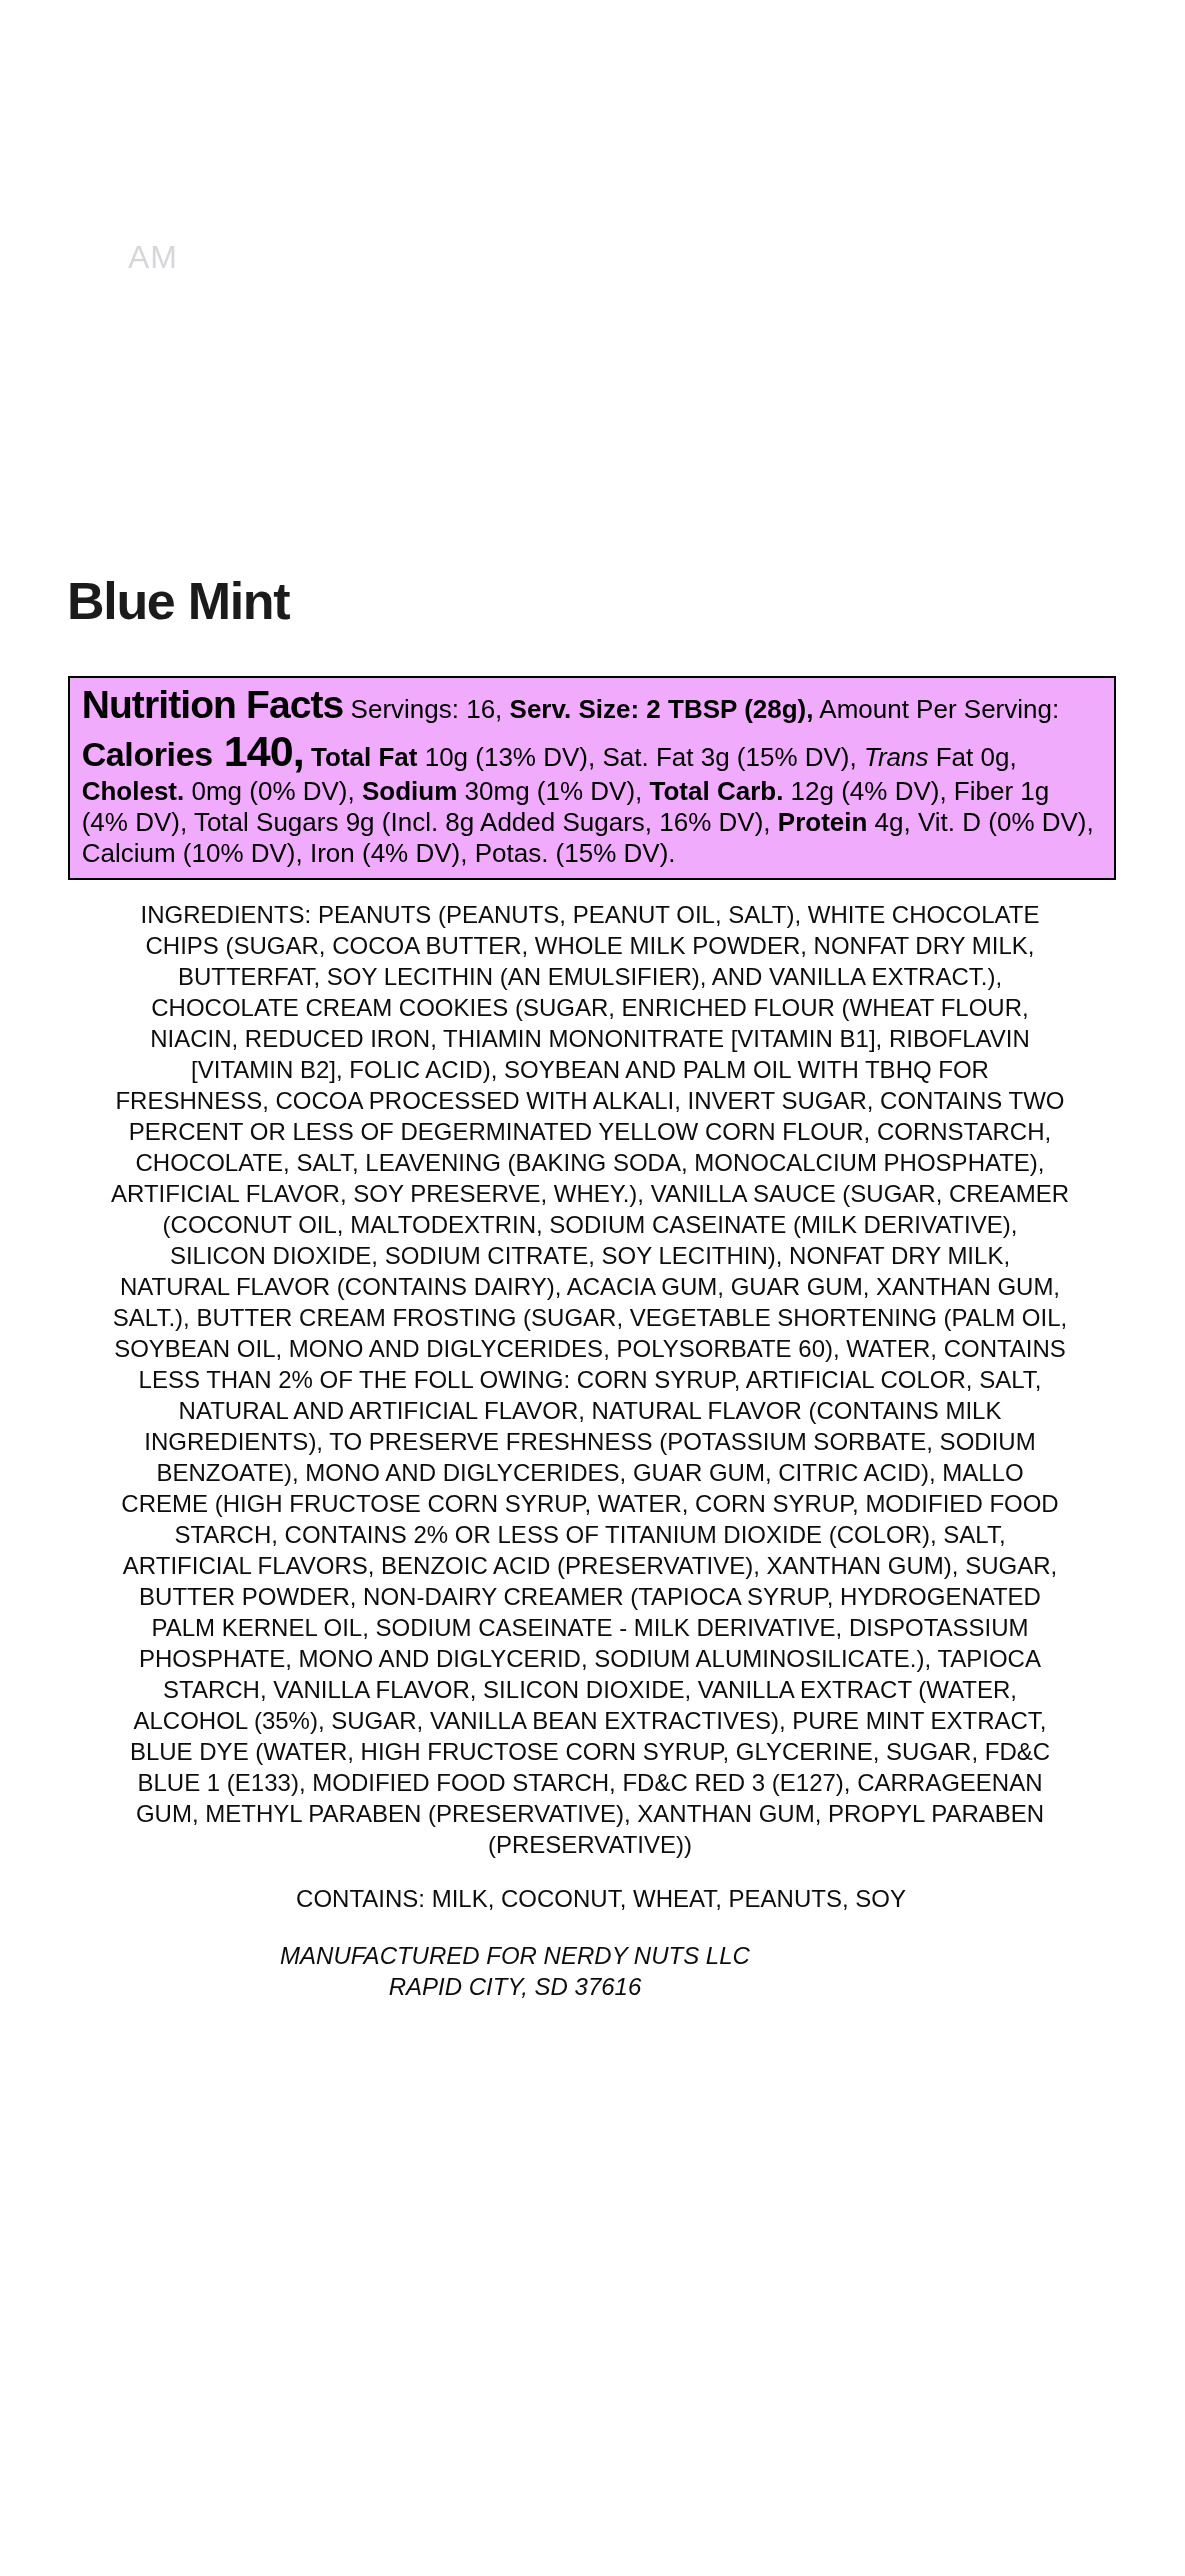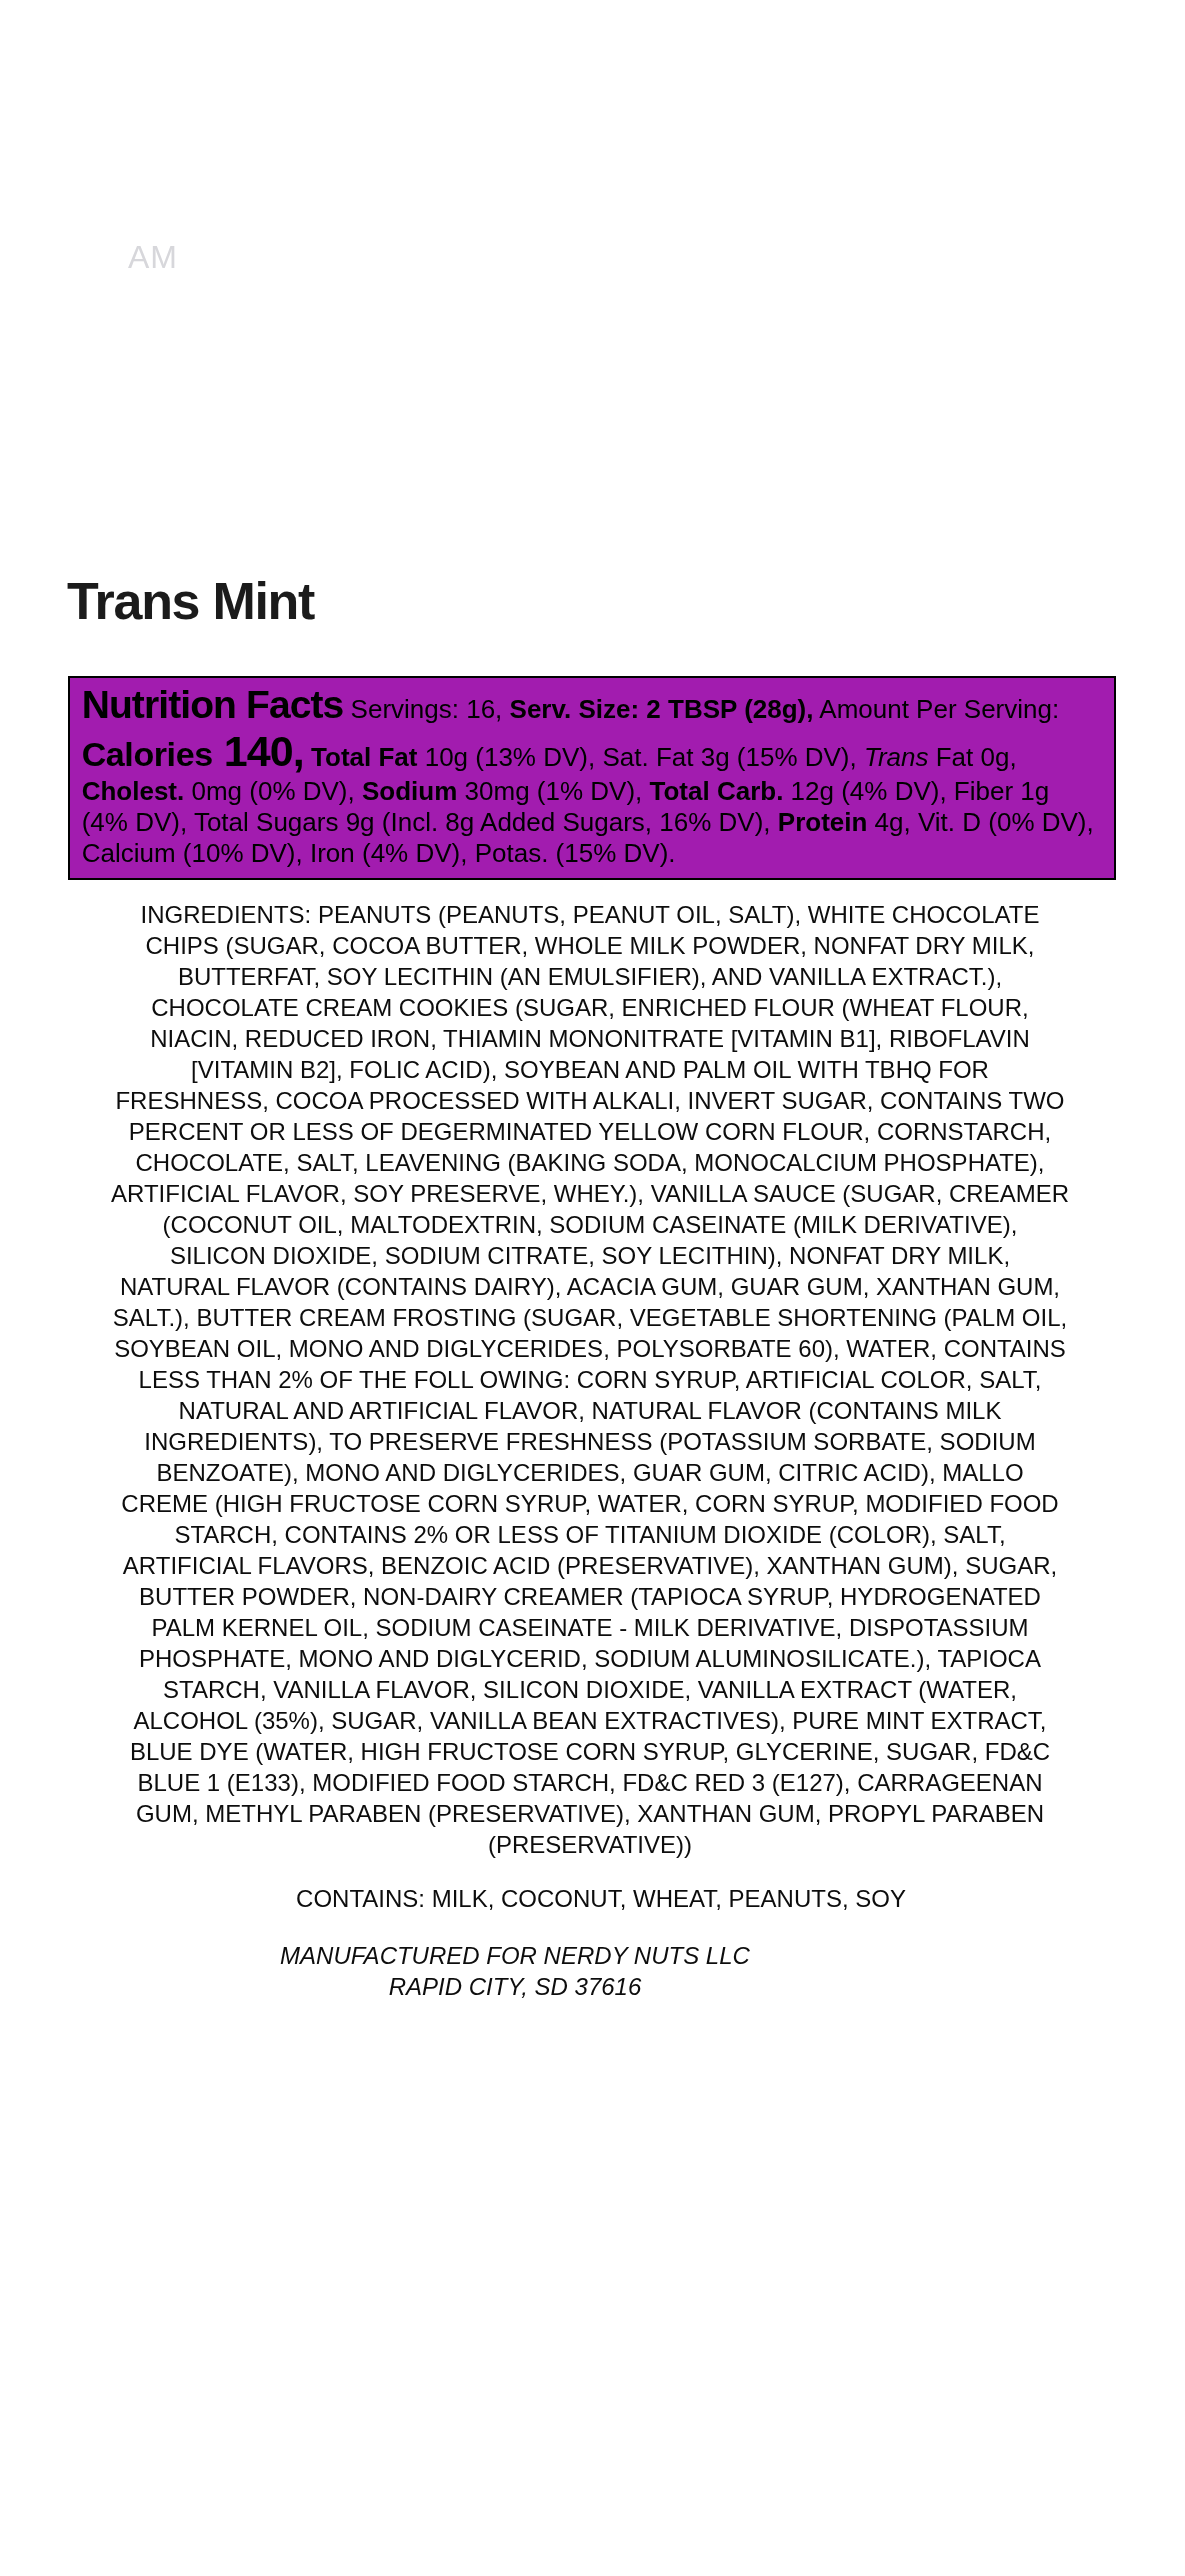--- a/index.html
+++ b/index.html
@@ -43,21 +43,21 @@
 
   
   .nf-box {
     position: absolute;
     left: 68px;
     top: 676px;
     width: 1048px;
     box-sizing: border-box;
     border: 2.7px solid #000000;
     padding: 5.4px 11.7px 9px 11.7px;
-    background: #a21caf;
+    background: #f0abfc;
   }
   .nf-text {
     font-size: 26px;
     line-height: normal;
     color: #000000;
     text-align: left;
   }
   .seg-title {
     font-size: 39px;
     font-weight: 700;
@@ -116,21 +116,21 @@
     line-height: 31px;
     color: #0d0d0d;
     white-space: nowrap;
   }
 </style>
 </head>
 <body>
 
 <div class="watermark">AM</div>
 
-<h1 class="product-title">Trans Mint</h1>
+<h1 class="product-title">Blue Mint</h1>
 
 <div class="nf-box">
   <div class="nf-text"><span class="seg-title">Nutrition Facts</span><span class="seg-regular"> Servings: 16, </span><span class="seg-bold">Serv. Size: 2 TBSP (28g),</span><span class="seg-regular"> Amount Per Serving: </span><span class="seg-calories-label">Calories</span><span class="seg-calories-value"> 140,</span><span class="seg-regular"> </span><span class="seg-bold">Total Fat</span><span class="seg-regular"> 10g (13% DV), Sat. Fat 3g (15% DV), </span><span class="seg-italic">Trans</span><span class="seg-regular"> Fat 0g, </span><span class="seg-bold">Cholest.</span><span class="seg-regular"> 0mg (0% DV), </span><span class="seg-bold">Sodium</span><span class="seg-regular"> 30mg (1% DV), </span><span class="seg-bold">Total Carb.</span><span class="seg-regular"> 12g (4% DV), Fiber 1g (4% DV), Total Sugars 9g (Incl. 8g Added Sugars, 16% DV), </span><span class="seg-bold">Protein</span><span class="seg-regular"> 4g, Vit. D (0% DV), Calcium (10% DV), Iron (4% DV), Potas. (15% DV).</span></div>
 </div>
 
 <div class="ingredients">
     <div class="ing-line">INGREDIENTS: PEANUTS (PEANUTS, PEANUT OIL, SALT), WHITE CHOCOLATE</div>
     <div class="ing-line">CHIPS (SUGAR, COCOA BUTTER, WHOLE MILK POWDER, NONFAT DRY MILK,</div>
     <div class="ing-line">BUTTERFAT, SOY LECITHIN (AN EMULSIFIER), AND VANILLA EXTRACT.),</div>
     <div class="ing-line">CHOCOLATE CREAM COOKIES (SUGAR, ENRICHED FLOUR (WHEAT FLOUR,</div>

